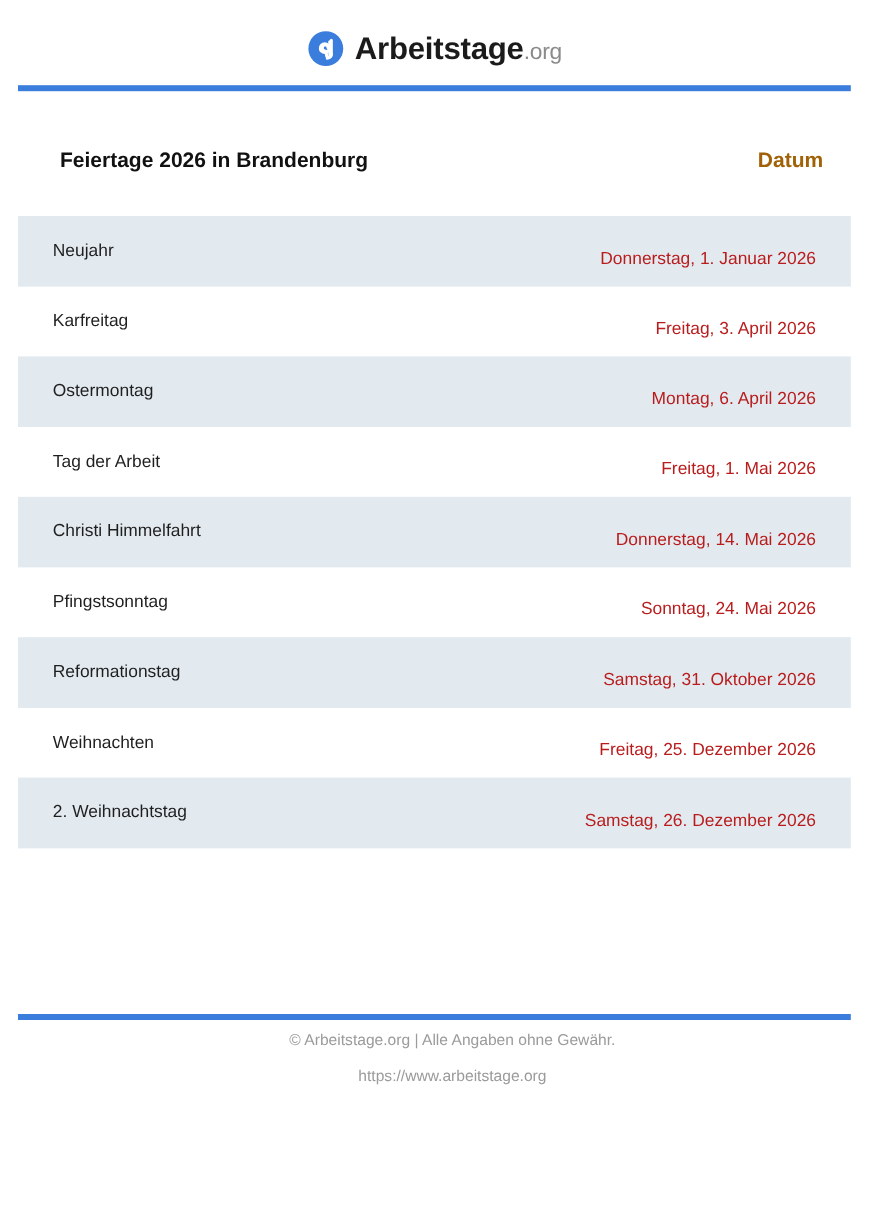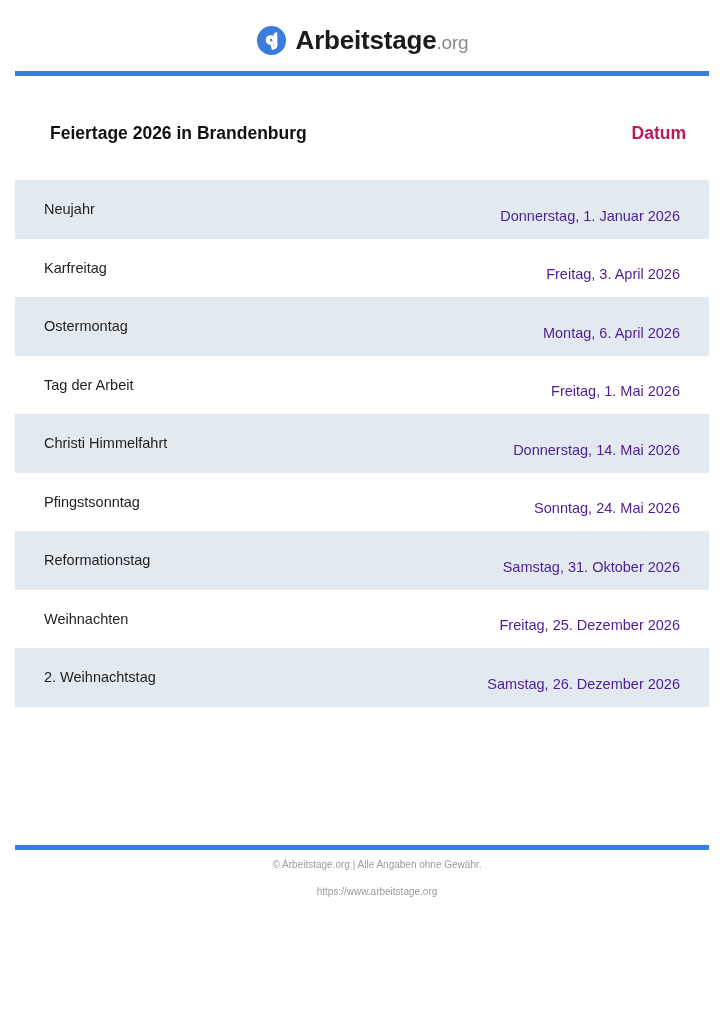--- a/index.html
+++ b/index.html
@@ -78,21 +78,21 @@
   }
   .col-head-title {
     font-size: 17.5px;
     font-weight: bold;
     color: #111111;
     white-space: nowrap;
   }
   .col-head-date {
     font-size: 17.5px;
     font-weight: bold;
-    color: #be185d;
+    color: #a16207;
     white-space: nowrap;
   }
 
   
   .table {
     position: absolute;
     top: 180px;
     left: 15px;
     width: 694px;
   }
@@ -108,36 +108,36 @@
   .row.alt {
     background: #e2eaf0;
   }
   .row-name {
     font-size: 14.5px;
     color: #1f1f1f;
     white-space: nowrap;
   }
   .row-date {
     font-size: 14.5px;
-    color: #4c1d95;
+    color: #b91c1c;
     white-space: nowrap;
     text-align: right;
     margin-top: 13px;
   }
 
   
   .footer {
     position: absolute;
     top: 860px;
     left: 0;
     width: 724px;
     text-align: center;
   }
   .footer-line {
-    font-size: 10px;
+    font-size: 13px;
     color: #9b9b9b;
     line-height: 1;
     padding-left: 30px;
   }
   .footer-line.first { margin-bottom: 17px; }
 </style>
 </head>
 <body>
 
 <div class="page">

